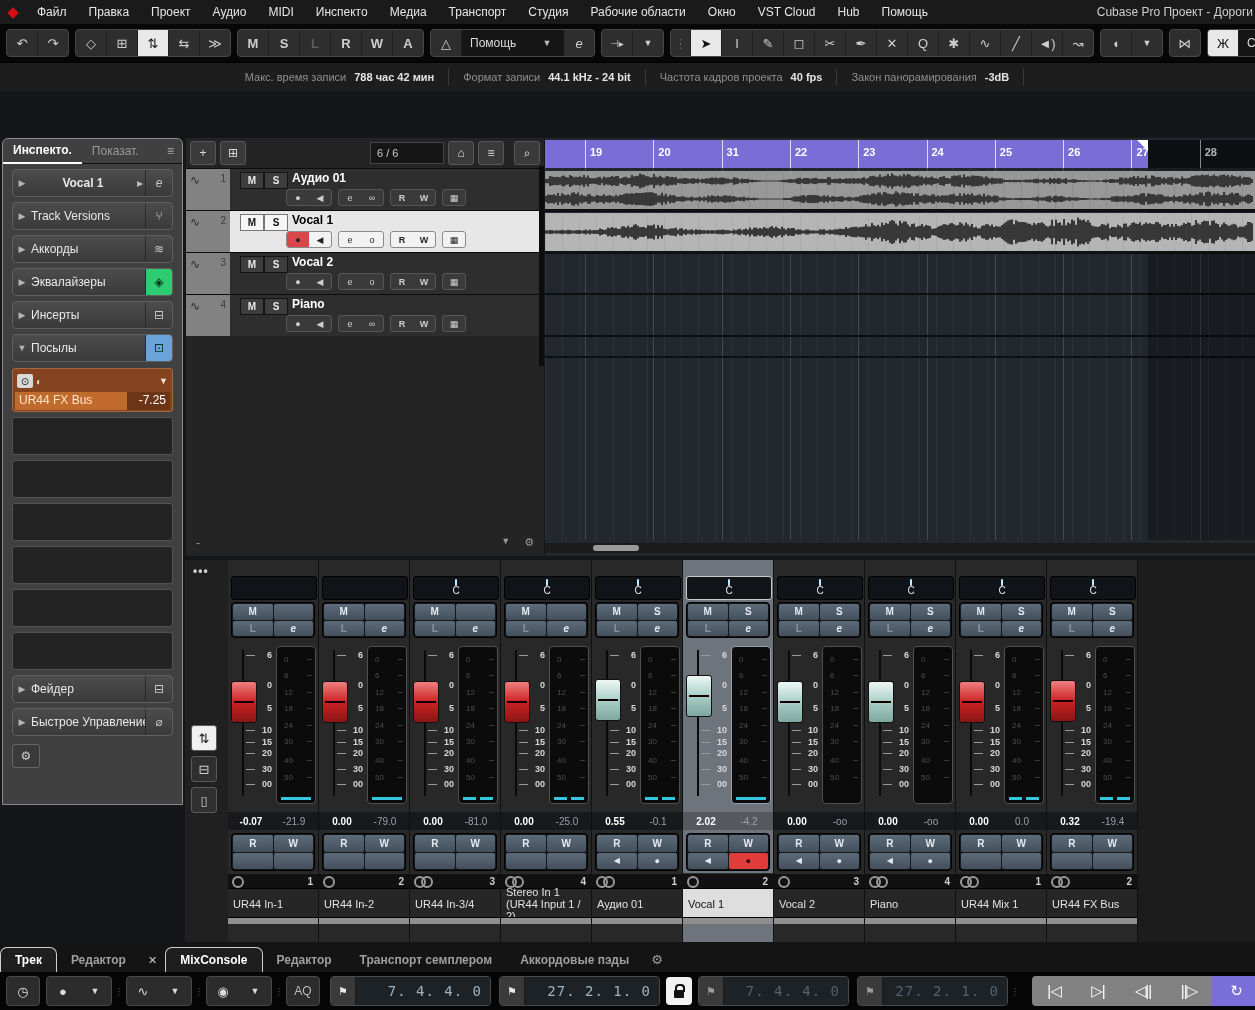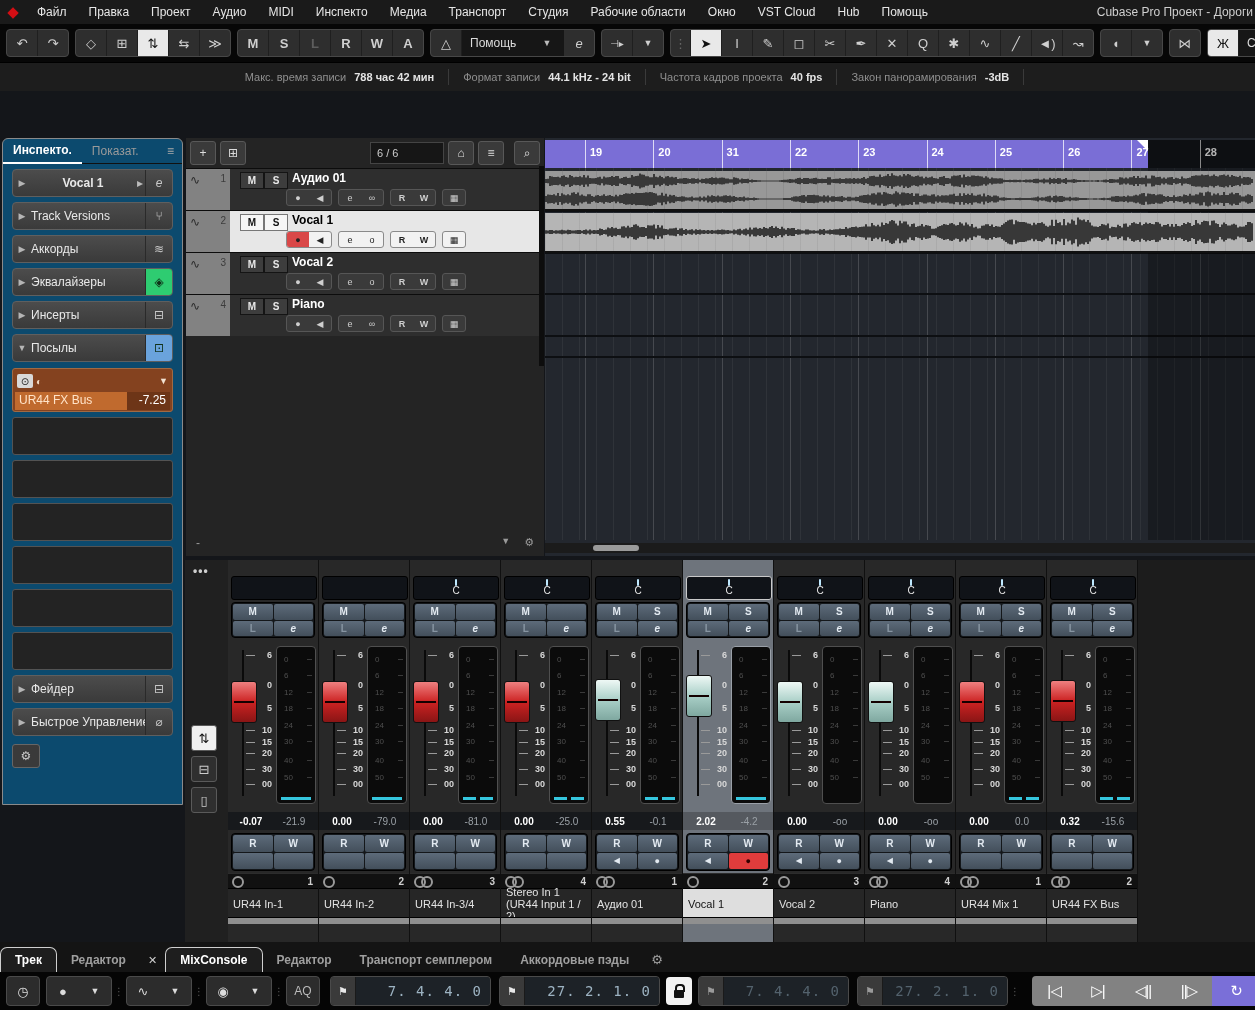--- a/index.html
+++ b/index.html
@@ -21,21 +21,21 @@
   .tbtn.dim{color:#5d5d5d;}
   .tfield{background:#161616;color:#dcdcdc;height:26px;display:flex;align-items:center;padding:0 8px;font-size:12px;}
   .tdrop{width:18px;text-align:center;color:#bbb;font-size:9px;}
   
   #infoline{left:0;top:62px;width:1255px;height:28px;background:#1d1d1d;display:flex;align-items:center;justify-content:center;gap:0;border-top:1px solid #000;}
   .info-pair{display:flex;align-items:center;gap:8px;padding:0 14px;border-right:1px solid #3a3a3a;height:16px;}
   .info-label{color:#8f8f8f;font-size:11px;}
   .info-value{color:#e4e4e4;font-size:11px;font-weight:bold;}
   #statusband{left:0;top:90px;width:1255px;height:46px;background:#101010;display:flex;align-items:center;justify-content:center;color:#cfcfcf;font-size:11px;font-weight:bold;}
   
-  #inspector{left:2px;top:138px;width:181px;height:667px;background:#0c4a6e;border:1px solid #8a8a8a;border-radius:6px 6px 0 0;box-sizing:border-box;}
+  #inspector{left:2px;top:138px;width:181px;height:667px;background:#404040;border:1px solid #8a8a8a;border-radius:6px 6px 0 0;box-sizing:border-box;}
   #insp-tabs{display:flex;height:24px;align-items:center;border-bottom:1px solid #111;}
   .insp-tab{padding:0 10px;font-size:12px;color:#9a9a9a;height:24px;display:flex;align-items:center;}
   .insp-tab.active{color:#fff;font-weight:bold;border-bottom:2px solid #fff;}
   .isec{margin:5px 9px 0 9px;height:26px;background:linear-gradient(#4c4c4c,#3a3a3a);border:1px solid #5f5f5f;border-radius:4px;display:flex;align-items:center;overflow:hidden;}
   .isec .arr{width:18px;text-align:center;color:#b5b5b5;font-size:9px;}
   .isec .lbl{flex:1;color:#e8e8e8;font-size:12px;white-space:nowrap;overflow:hidden;}
   .isec .ricon{width:26px;height:26px;border-left:1px solid #2a2a2a;display:flex;align-items:center;justify-content:center;color:#c9c9c9;font-size:12px;flex:none;}
   .send-ic{width:16px;height:14px;background:#d9d9d9;color:#222;border-radius:2px;font-size:10px;display:flex;align-items:center;justify-content:center;}
   .send-ic2{color:#f0d9c4;font-size:10px;}
   .empty-slot{height:36px;border:1px solid #535353;border-radius:3px;background:#232323;margin-top:5px;}
@@ -1188,21 +1188,21 @@
               <div class="mlbl" style="top: 108.58px;">40</div>
               <div class="mtick" style="top: 112.58px;"></div>
               <div class="mlbl" style="top: 126.1px;">50</div>
               <div class="mtick" style="top: 130.1px;"></div>
               <div class="mcyan" style="left: 4px; width: 13px;"></div>
               <div class="mcyan" style="right: 4px; width: 13px;"></div>
             </div>
           </div>
           <div class="vrow">
             <div class="vmain">0.32</div>
-            <div class="vpeak">-15.6</div>
+            <div class="vpeak">-19.4</div>
           </div>
           <div class="rwgrid">
             <div class="sbtn">R</div>
             <div class="sbtn">W</div>
             <div class="sbtn blank"></div>
             <div class="sbtn blank"></div>
           </div>
           <div class="typerow">
             <div class="circ"></div>
             <div class="circ circ2"></div>

